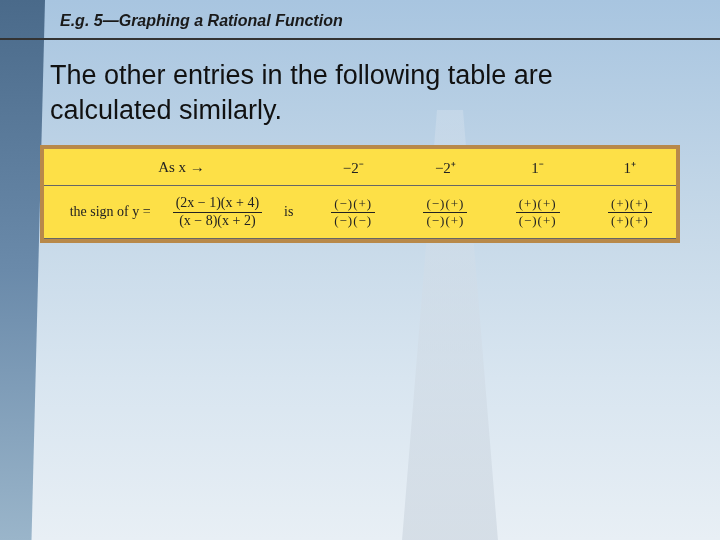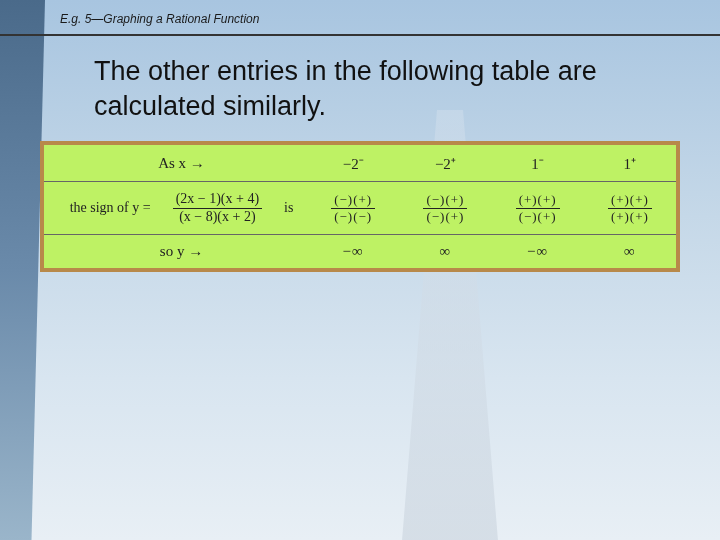--- a/index.html
+++ b/index.html
@@ -33,40 +33,39 @@
     opacity: 0.7;
   }
   .header {
     position: relative;
     z-index: 2;
     padding: 12px 0 8px 60px;
     border-bottom: 2px solid #333;
     margin: 0 0 12px 0;
   }
   .header-title {
-    font-size: 12px;
-    font-weight: normal;
+    font-size: 16px;
+    font-weight: bold;
     font-style: italic;
     color: #1a1a1a;
   }
   .body-text {
     position: relative;
     z-index: 2;
     font-size: 27px;
     color: #111;
     padding: 6px 40px 18px 50px;
     line-height: 1.28;
-    margin-left: 44px;
   }
   .table-wrap {
     position: relative;
     z-index: 2;
     margin: 0 40px;
     border: 4px solid #b8894a;
-    background: #bef264;
+    background: #fde047;
   }
   table {
     width: 100%;
     border-collapse: collapse;
     font-family: 'Times New Roman', serif;
   }
   td {
     padding: 8px 6px;
     text-align: center;
     vertical-align: middle;
@@ -142,22 +141,15 @@
       <td class="val-col">
         <span class="frac sign-frac"><span class="num">(−)(+)</span><span class="den">(−)(+)</span></span>
       </td>
       <td class="val-col">
         <span class="frac sign-frac"><span class="num">(+)(+)</span><span class="den">(−)(+)</span></span>
       </td>
       <td class="val-col">
         <span class="frac sign-frac"><span class="num">(+)(+)</span><span class="den">(+)(+)</span></span>
       </td>
     </tr>
-    <tr>
-      <td class="label-col">so y →</td>
-      <td class="val-col inf-cell">−∞</td>
-      <td class="val-col inf-cell">∞</td>
-      <td class="val-col inf-cell">−∞</td>
-      <td class="val-col inf-cell">∞</td>
-    </tr>
   </tbody>
     </table>
 </div>
 
 </body></html>

